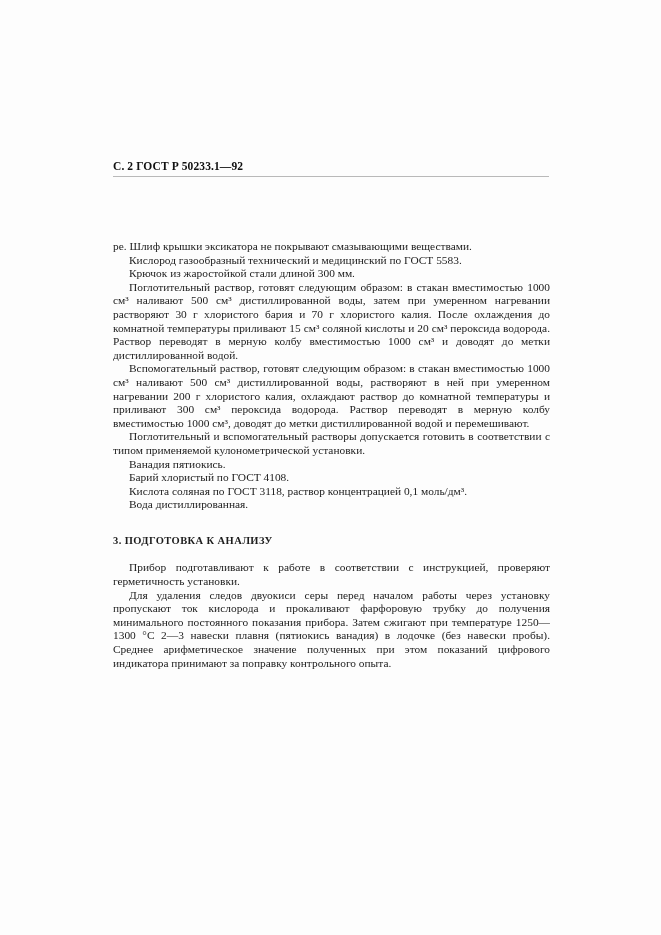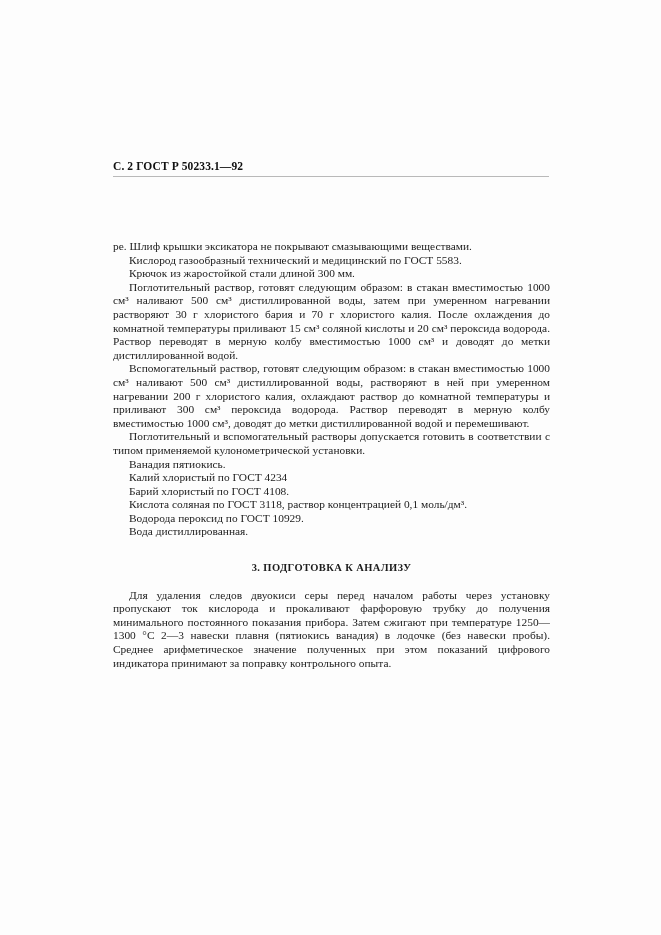--- a/index.html
+++ b/index.html
@@ -56,21 +56,21 @@
   p.para {
     margin: 0 0 0 0;
     text-indent: 16px;
   }
   p.noindent {
     margin: 0;
     text-indent: 0;
   }
   .section-title {
     margin: 22px 0 0 0;
-    text-align: center;
+    text-align: left;
     font-weight: bold;
     font-size: 10.5px;
     letter-spacing: 0.4px;
     text-indent: 0;
   }
   .gap {
     height: 14px;
   }
 </style>
 </head>
@@ -83,26 +83,25 @@
 
   <div class="body-col">
 
     <p class="noindent">ре. Шлиф крышки эксикатора не покрывают смазывающими веществами.</p>
     <p class="para">Кислород газообразный технический и медицинский по ГОСТ 5583.</p>
     <p class="para">Крючок из жаростойкой стали длиной 300 мм.</p>
     <p class="para">Поглотительный раствор, готовят следующим образом: в стакан вместимостью 1000 см³ наливают 500 см³ дистиллированной воды, затем при умеренном нагревании растворяют 30 г хлористого бария и 70 г хлористого калия. После охлаждения до комнатной температуры приливают 15 см³ соляной кислоты и 20 см³ пероксида водорода. Раствор переводят в мерную колбу вместимостью 1000 см³ и доводят до метки дистиллированной водой.</p>
     <p class="para">Вспомогательный раствор, готовят следующим образом: в стакан вместимостью 1000 см³ наливают 500 см³ дистиллированной воды, растворяют в ней при умеренном нагревании 200 г хлористого калия, охлаждают раствор до комнатной температуры и приливают 300 см³ пероксида водорода. Раствор переводят в мерную колбу вместимостью 1000 см³, доводят до метки дистиллированной водой и перемешивают.</p>
     <p class="para">Поглотительный и вспомогательный растворы допускается готовить в соответствии с типом применяемой кулонометрической установки.</p>
     <p class="para">Ванадия пятиокись.</p>
-    <p class="para">Калий хлористый по ГОСТ 4234</p>
     <p class="para">Барий хлористый по ГОСТ 4108.</p>
     <p class="para">Кислота соляная по ГОСТ 3118, раствор концентрацией 0,1 моль/дм³.</p>
-    <p class="para">Водорода пероксид по ГОСТ 10929.</p>
     <p class="para">Вода дистиллированная.</p>
 
     <p class="section-title">3. ПОДГОТОВКА К АНАЛИЗУ</p>
 
     <div class="gap"></div>
 
+    <p class="para">Прибор подготавливают к работе в соответствии с инструкцией, проверяют герметичность установки.</p>
     <p class="para">Для удаления следов двуокиси серы перед началом работы через установку пропускают ток кислорода и прокаливают фарфоровую трубку до получения минимального постоянного показания прибора. Затем сжигают при температуре 1250—1300 °С 2—3 навески плавня (пятиокись ванадия) в лодочке (без навески пробы). Среднее арифметическое значение полученных при этом показаний цифрового индикатора принимают за поправку контрольного опыта.</p>
 
   </div>
 </div>
 
 </body></html>

